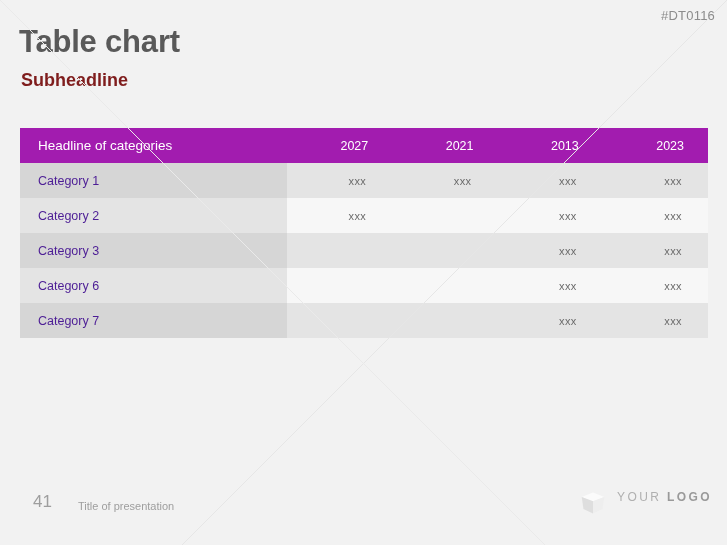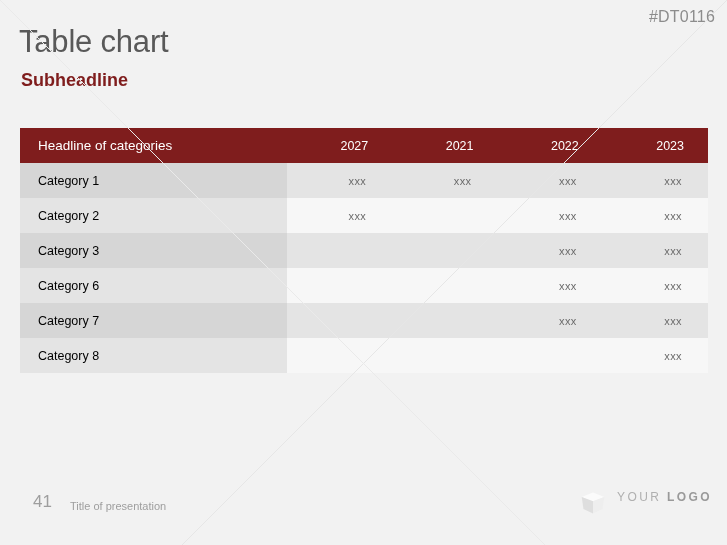--- a/index.html
+++ b/index.html
@@ -20,33 +20,33 @@
     position: absolute;
     inset: 0;
     pointer-events: none;
     z-index: 5;
   }
 
   .doc-code {
     position: absolute;
     top: 8px;
     right: 12px;
-    font-size: 16px;
+    font-size: 13px;
     color: #8c8c8c;
     letter-spacing: .2px;
     z-index: 6;
     margin-left: 28px;
   }
 
   .page-title {
     position: absolute;
     left: 19px;
     top: 24px;
     font-size: 31px;
-    font-weight: 400;
+    font-weight: 700;
     color: #595959;
     letter-spacing: -.2px;
   }
   .page-subtitle {
     position: absolute;
     left: 21px;
     top: 70px;
     font-size: 18px;
     font-weight: 700;
     color: #7f1d1d;
@@ -102,40 +102,40 @@
   }
   table.data-table th,
   table.data-table td {
     padding: 0;
     height: 35px;
     font-weight: 400;
     font-size: 12.5px;
     vertical-align: middle;
   }
 
-  thead tr { background: #7f1d1d; }
+  thead tr { background: #a21caf; }
   thead th {
     color: #ffffff;
     height: 44px;
     font-size: 14px;
   }
   thead th.cat-head {
     text-align: left;
     padding-left: 18px;
     font-size: 13.5px;
   }
   thead th.year-head {
     text-align: right;
     padding-right: 24px;
   }
 
   tbody td.cat-cell {
     text-align: left;
     padding-left: 18px;
-    color: #000000;
+    color: #4c1d95;
     font-size: 12.5px;
   }
   tbody td.val-cell {
     text-align: right;
     padding-right: 26px;
     color: #6b6b6b;
     font-size: 11px;
     letter-spacing: .4px;
   }
 
@@ -148,21 +148,21 @@
   
   .footer-page {
     position: absolute;
     left: 33px;
     bottom: 33px;
     font-size: 17px;
     color: #9e9e9e;
   }
   .footer-title {
     position: absolute;
-    left: 70px;
+    left: 78px;
     bottom: 33px;
     font-size: 11px;
     color: #9e9e9e;
   }
   .logo-area {
     position: absolute;
     right: 15px;
     bottom: 29px;
     display: flex;
     align-items: flex-start;
@@ -194,21 +194,21 @@
   <span class="wm-text">PRESENTATIONLOAD</span>
 </div>
 
 <div class="table-wrap">
   <table class="data-table">
     <thead>
       <tr>
         <th class="cat-head" style="width:249px">Headline of categories</th>
         <th class="year-head">2027</th>
         <th class="year-head">2021</th>
-        <th class="year-head">2022</th>
+        <th class="year-head">2013</th>
         <th class="year-head">2023</th>
       </tr>
     </thead>
     <tbody>
       <tr class="row-odd">
         <td class="cat-cell">Category 1</td>
         <td class="val-cell">xxx</td>
         <td class="val-cell">xxx</td>
         <td class="val-cell">xxx</td>
         <td class="val-cell">xxx</td>
@@ -232,27 +232,20 @@
         <td class="val-cell"></td>
         <td class="val-cell"></td>
         <td class="val-cell">xxx</td>
         <td class="val-cell">xxx</td>
       </tr>
       <tr class="row-odd">
         <td class="cat-cell">Category 7</td>
         <td class="val-cell"></td>
         <td class="val-cell"></td>
         <td class="val-cell">xxx</td>
-        <td class="val-cell">xxx</td>
-      </tr>
-      <tr class="row-even">
-        <td class="cat-cell">Category 8</td>
-        <td class="val-cell"></td>
-        <td class="val-cell"></td>
-        <td class="val-cell"></td>
         <td class="val-cell">xxx</td>
       </tr>
     </tbody>
   </table>
 </div>
 
 <div class="footer-page">41</div>
 <div class="footer-title">Title of presentation</div>
 
 <div class="logo-area">

